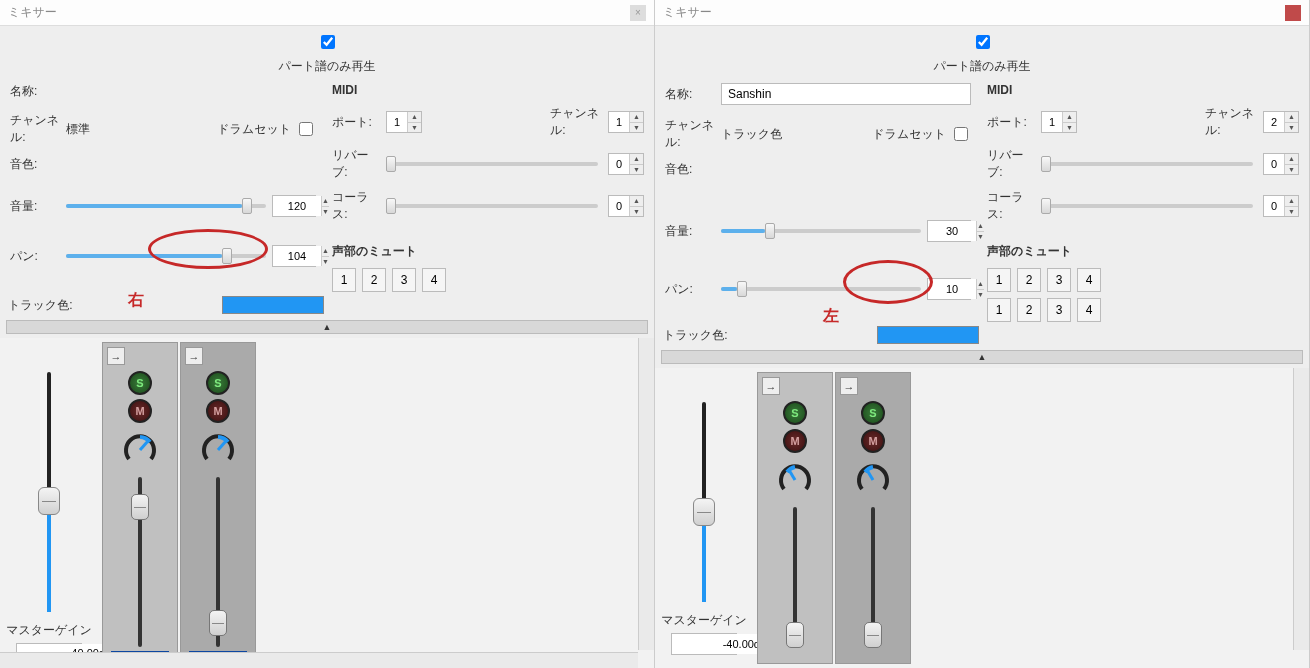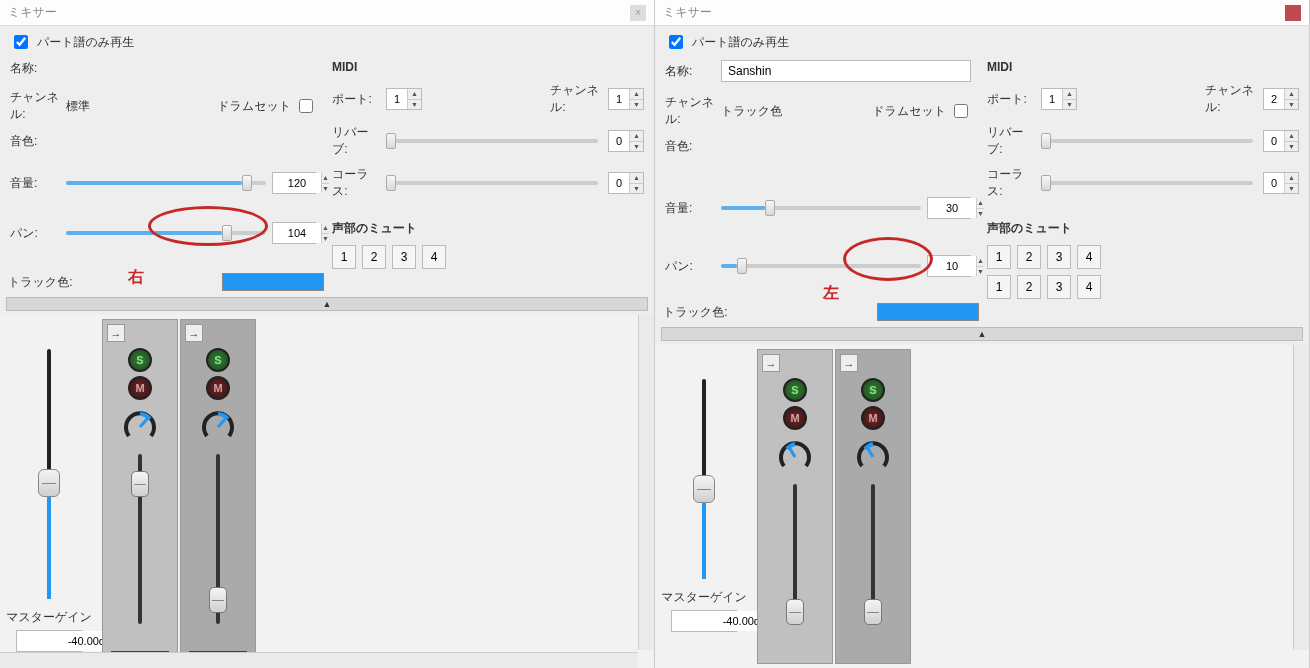--- a/index.html
+++ b/index.html
@@ -49,20 +49,21 @@
     margin-left: auto;
     width: 16px;
     height: 16px;
     background: #c04a4a;
   }
   .checkbox-row {
     padding: 6px 10px;
     display: flex;
     align-items: center;
     gap: 6px;
+    flex-direction: column;
   }
   input[type="checkbox"] {
     width: 14px; height: 14px;
   }
   .main-top {
     display: flex;
     padding: 0 2px;
   }
   .left-col {
     width: 322px;

